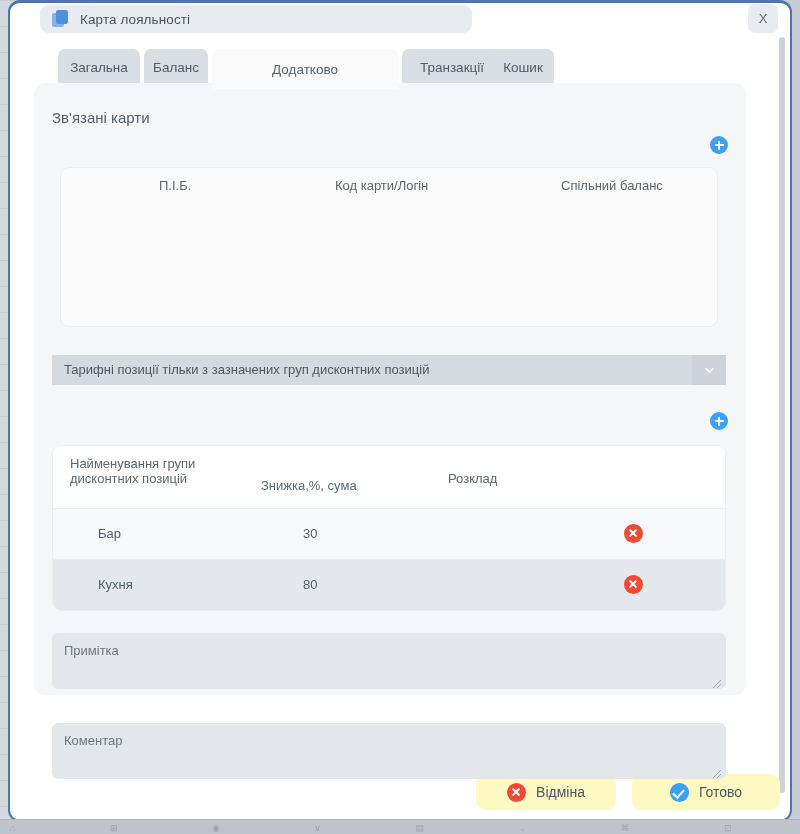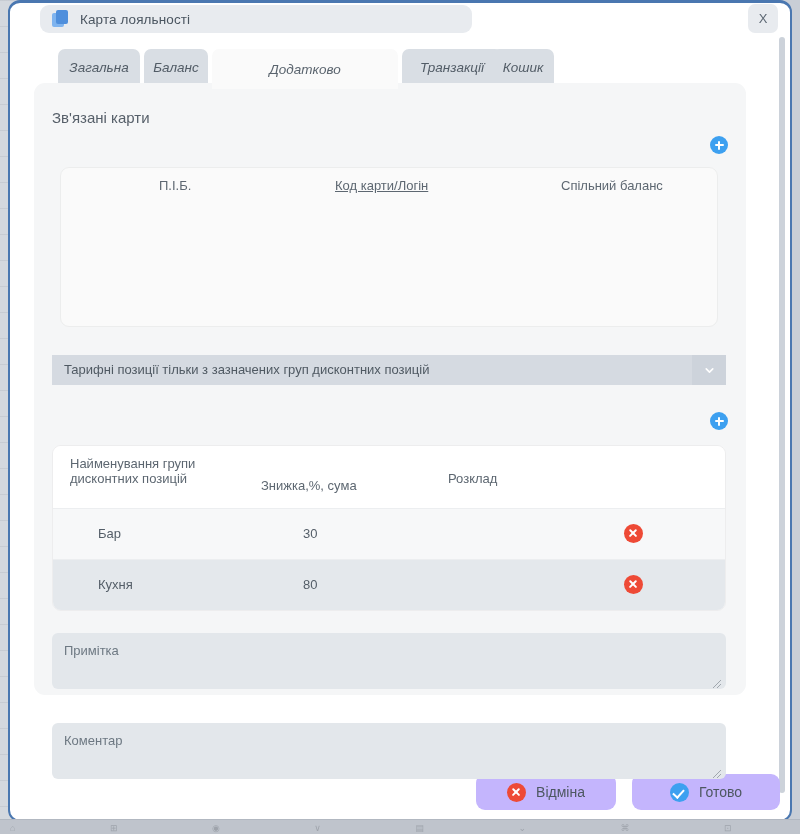--- a/index.html
+++ b/index.html
@@ -131,21 +131,20 @@
     cursor: pointer;
   }
 
   
   .tabbar {
     position: absolute;
     left: 0;
     top: 46px;
     height: 36px;
     width: 100%;
-    font-style: italic;
   }
   .tab {
     position: absolute;
     top: 0;
     height: 36px;
     background: #d9dee4;
     border-radius: 7px 7px 0 0;
     display: flex;
     align-items: center;
     justify-content: center;
@@ -228,21 +227,21 @@
     height: 34px;
   }
   .cards-head span {
     position: absolute;
     top: 10px;
     font-size: 13px;
     color: #5d6771;
     white-space: nowrap;
   }
   .cards-head span.c1 { left: 98px; }
-  .cards-head span.c2 { left: 274px; text-decoration: underline; }
+  .cards-head span.c2 { left: 274px; }
   .cards-head span.c3 { left: 500px; }
   .cards-body { height: 124px; }
 
   
   .select-row {
     position: absolute;
     left: 18px;
     top: 272px;
     width: 674px;
     height: 30px;
@@ -374,21 +373,21 @@
     position: absolute;
     left: 0;
     bottom: 6px;
     width: 100%;
     height: 40px;
   }
   .fbtn {
     position: absolute;
     top: 0;
     height: 36px;
-    background: #c4b5fd;
+    background: #fef9c3;
     border-radius: 9px;
     display: flex;
     align-items: center;
     justify-content: center;
     gap: 10px;
     padding: 0 22px;
     font-size: 14px;
     color: #4d5761;
     cursor: pointer;
     box-sizing: border-box;

